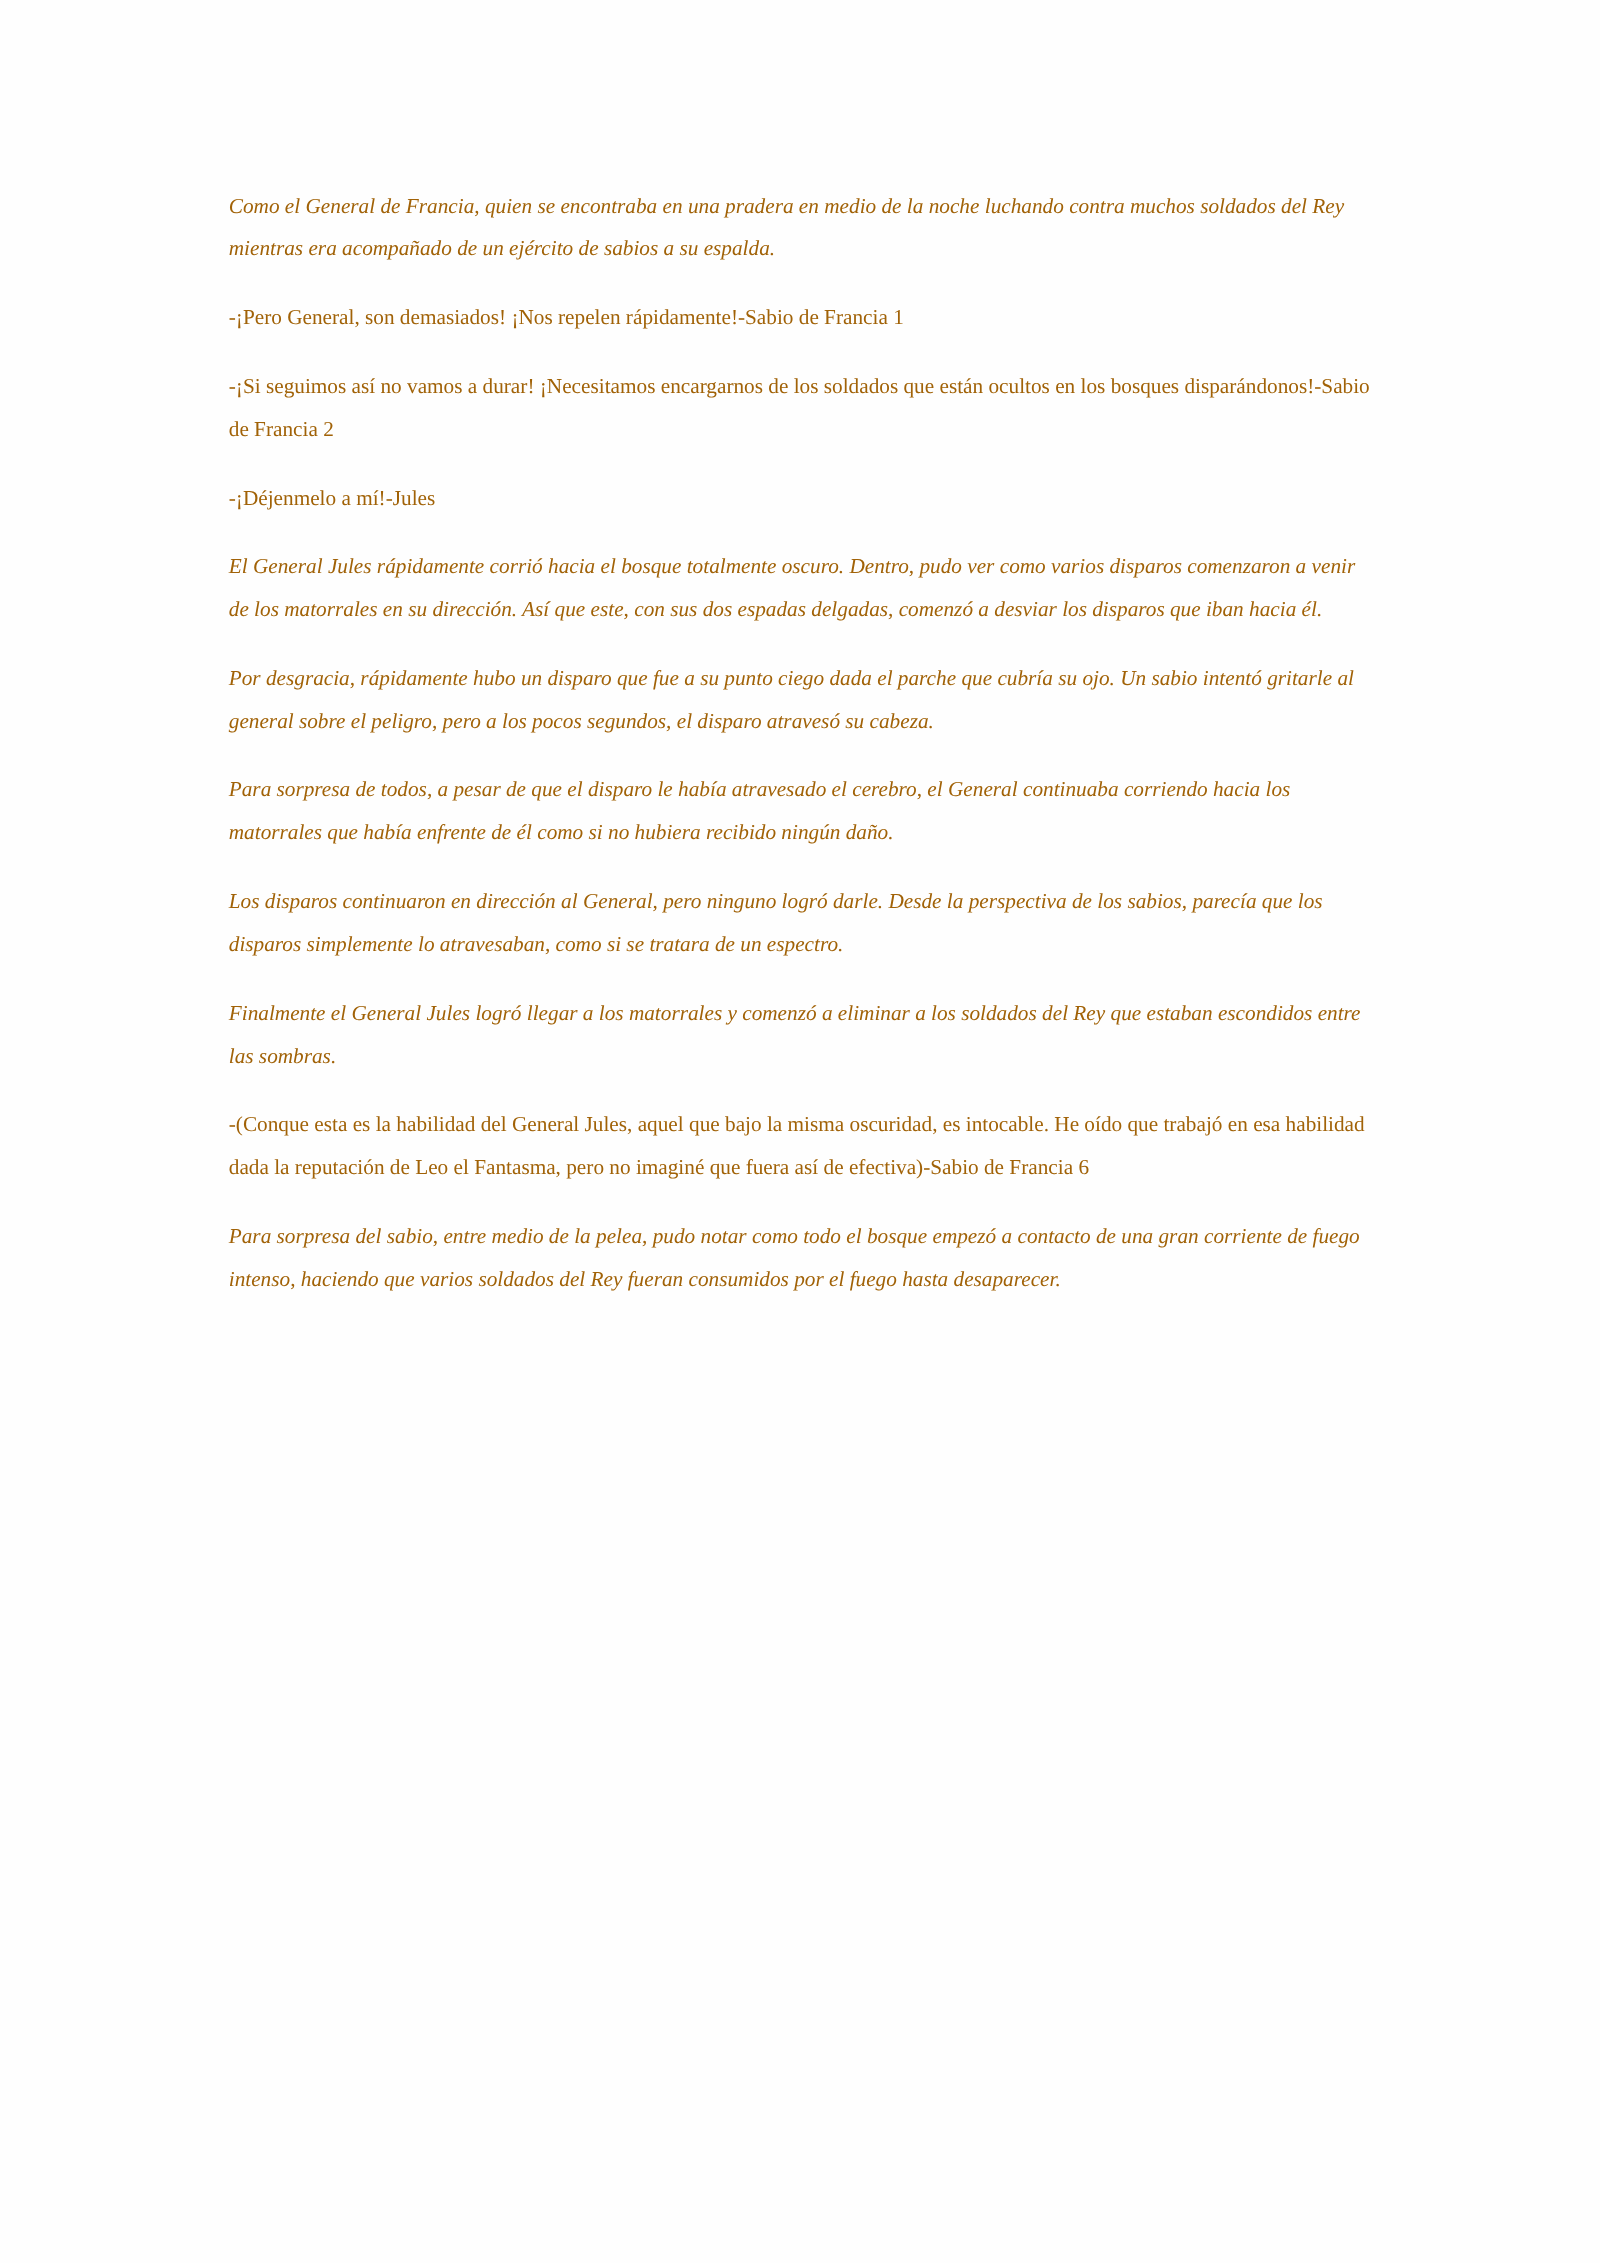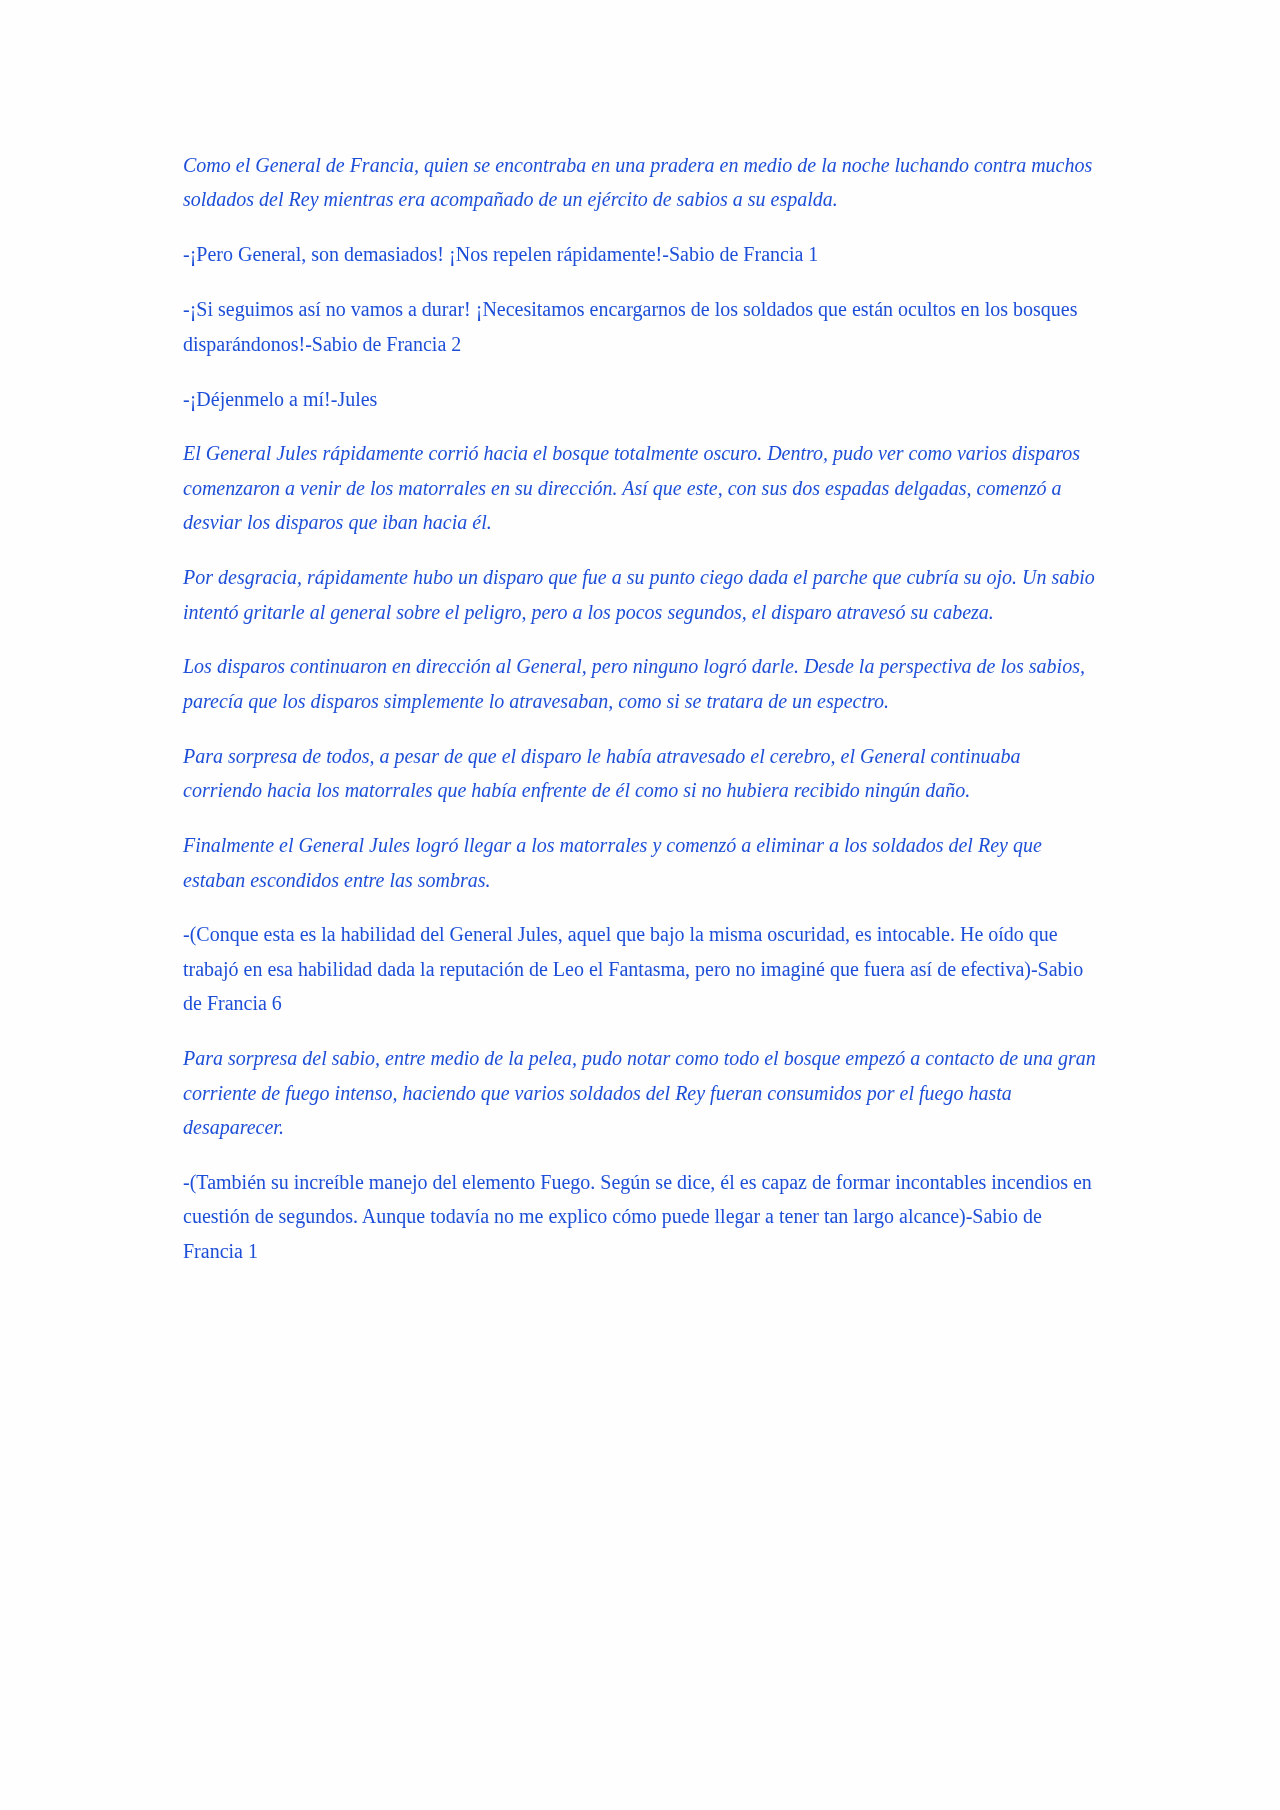--- a/index.html
+++ b/index.html
@@ -20,23 +20,23 @@
       width: 1280px;
       height: 1810px;
       background: #fefefe;
     }
     .content {
       position: absolute;
       left: 183px;
       top: 148px;
       width: 920px;
       font-family: "Liberation Serif", "DejaVu Serif", serif;
-      font-size: 20px;
+      font-size: 17px;
       line-height: 34.4px;
-      color: #1d4ed8;
+      color: #a16207;
     }
     .para {
       margin: 0 0 20.5px 0;
       padding: 0;
     }
     .para.narration {
       font-style: italic;
     }
     .para.dialogue {
       font-style: normal;
@@ -46,20 +46,19 @@
 <body>
 
 <div class="page">
   <div class="content">
     <p class="para narration">Como el General de Francia, quien se encontraba en una pradera en medio de la noche luchando contra muchos soldados del Rey mientras era acompañado de un ejército de sabios a su espalda.</p>
     <p class="para dialogue">-¡Pero General, son demasiados! ¡Nos repelen rápidamente!-Sabio de Francia 1</p>
     <p class="para dialogue">-¡Si seguimos así no vamos a durar! ¡Necesitamos encargarnos de los soldados que están ocultos en los bosques disparándonos!-Sabio de Francia 2</p>
     <p class="para dialogue">-¡Déjenmelo a mí!-Jules</p>
     <p class="para narration">El General Jules rápidamente corrió hacia el bosque totalmente oscuro. Dentro, pudo ver como varios disparos comenzaron a venir de los matorrales en su dirección. Así que este, con sus dos espadas delgadas, comenzó a desviar los disparos que iban hacia él.</p>
     <p class="para narration">Por desgracia, rápidamente hubo un disparo que fue a su punto ciego dada el parche que cubría su ojo. Un sabio intentó gritarle al general sobre el peligro, pero a los pocos segundos, el disparo atravesó su cabeza.</p>
+    <p class="para narration">Para sorpresa de todos, a pesar de que el disparo le había atravesado el cerebro, el General continuaba corriendo hacia los matorrales que había enfrente de él como si no hubiera recibido ningún daño.</p>
     <p class="para narration">Los disparos continuaron en dirección al General, pero ninguno logró darle. Desde la perspectiva de los sabios, parecía que los disparos simplemente lo atravesaban, como si se tratara de un espectro.</p>
-    <p class="para narration">Para sorpresa de todos, a pesar de que el disparo le había atravesado el cerebro, el General continuaba corriendo hacia los matorrales que había enfrente de él como si no hubiera recibido ningún daño.</p>
     <p class="para narration">Finalmente el General Jules logró llegar a los matorrales y comenzó a eliminar a los soldados del Rey que estaban escondidos entre las sombras.</p>
     <p class="para dialogue">-(Conque esta es la habilidad del General Jules, aquel que bajo la misma oscuridad, es intocable. He oído que trabajó en esa habilidad dada la reputación de Leo el Fantasma, pero no imaginé que fuera así de efectiva)-Sabio de Francia 6</p>
     <p class="para narration">Para sorpresa del sabio, entre medio de la pelea, pudo notar como todo el bosque empezó a contacto de una gran corriente de fuego intenso, haciendo que varios soldados del Rey fueran consumidos por el fuego hasta desaparecer.</p>
-    <p class="para dialogue">-(También su increíble manejo del elemento Fuego. Según se dice, él es capaz de formar incontables incendios en cuestión de segundos. Aunque todavía no me explico cómo puede llegar a tener tan largo alcance)-Sabio de Francia 1</p>
   </div>
 </div>
 
 </body></html>

